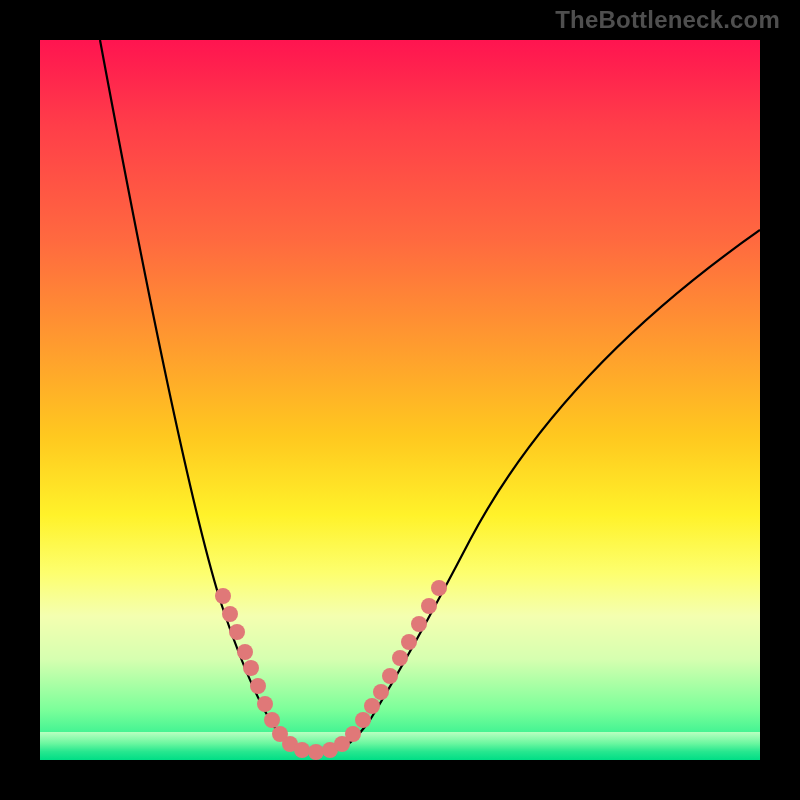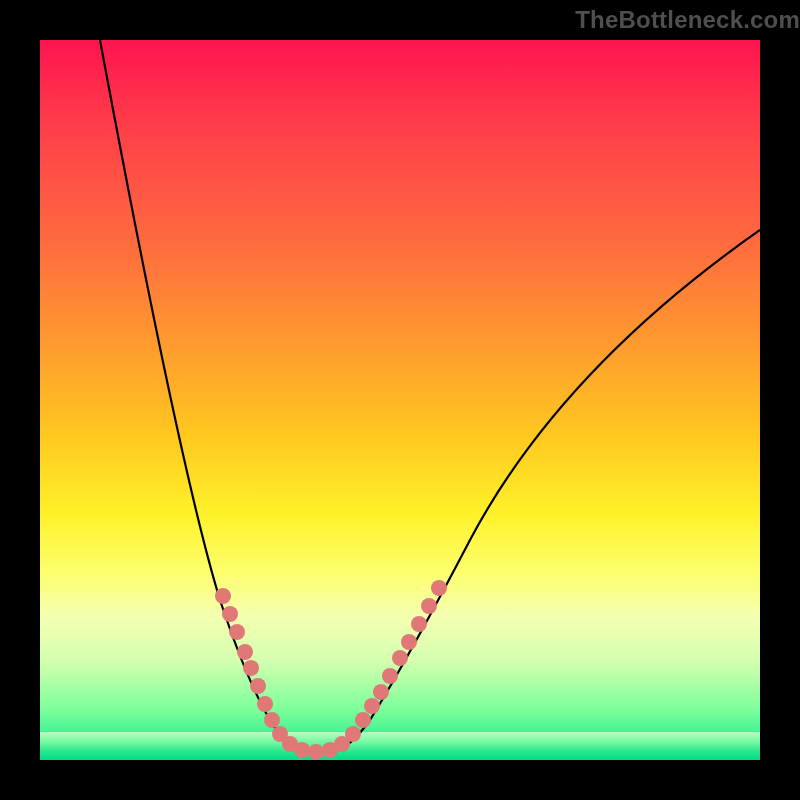--- a/index.html
+++ b/index.html
@@ -6,21 +6,21 @@
   html, body { width: 800px; height: 800px; overflow: hidden; background: #000; }
   .frame {
     position: relative;
     width: 800px;
     height: 800px;
     background: #000;
   }
   .watermark {
     position: absolute;
     top: 6px;
-    right: 0;
+    right: 20px;
     font-family: Arial, Helvetica, sans-serif;
     font-size: 24px;
     font-weight: 600;
     color: #4f4f4f;
     letter-spacing: 0.2px;
     z-index: 10;
   }
   .plot {
     position: absolute;
     left: 40px;

